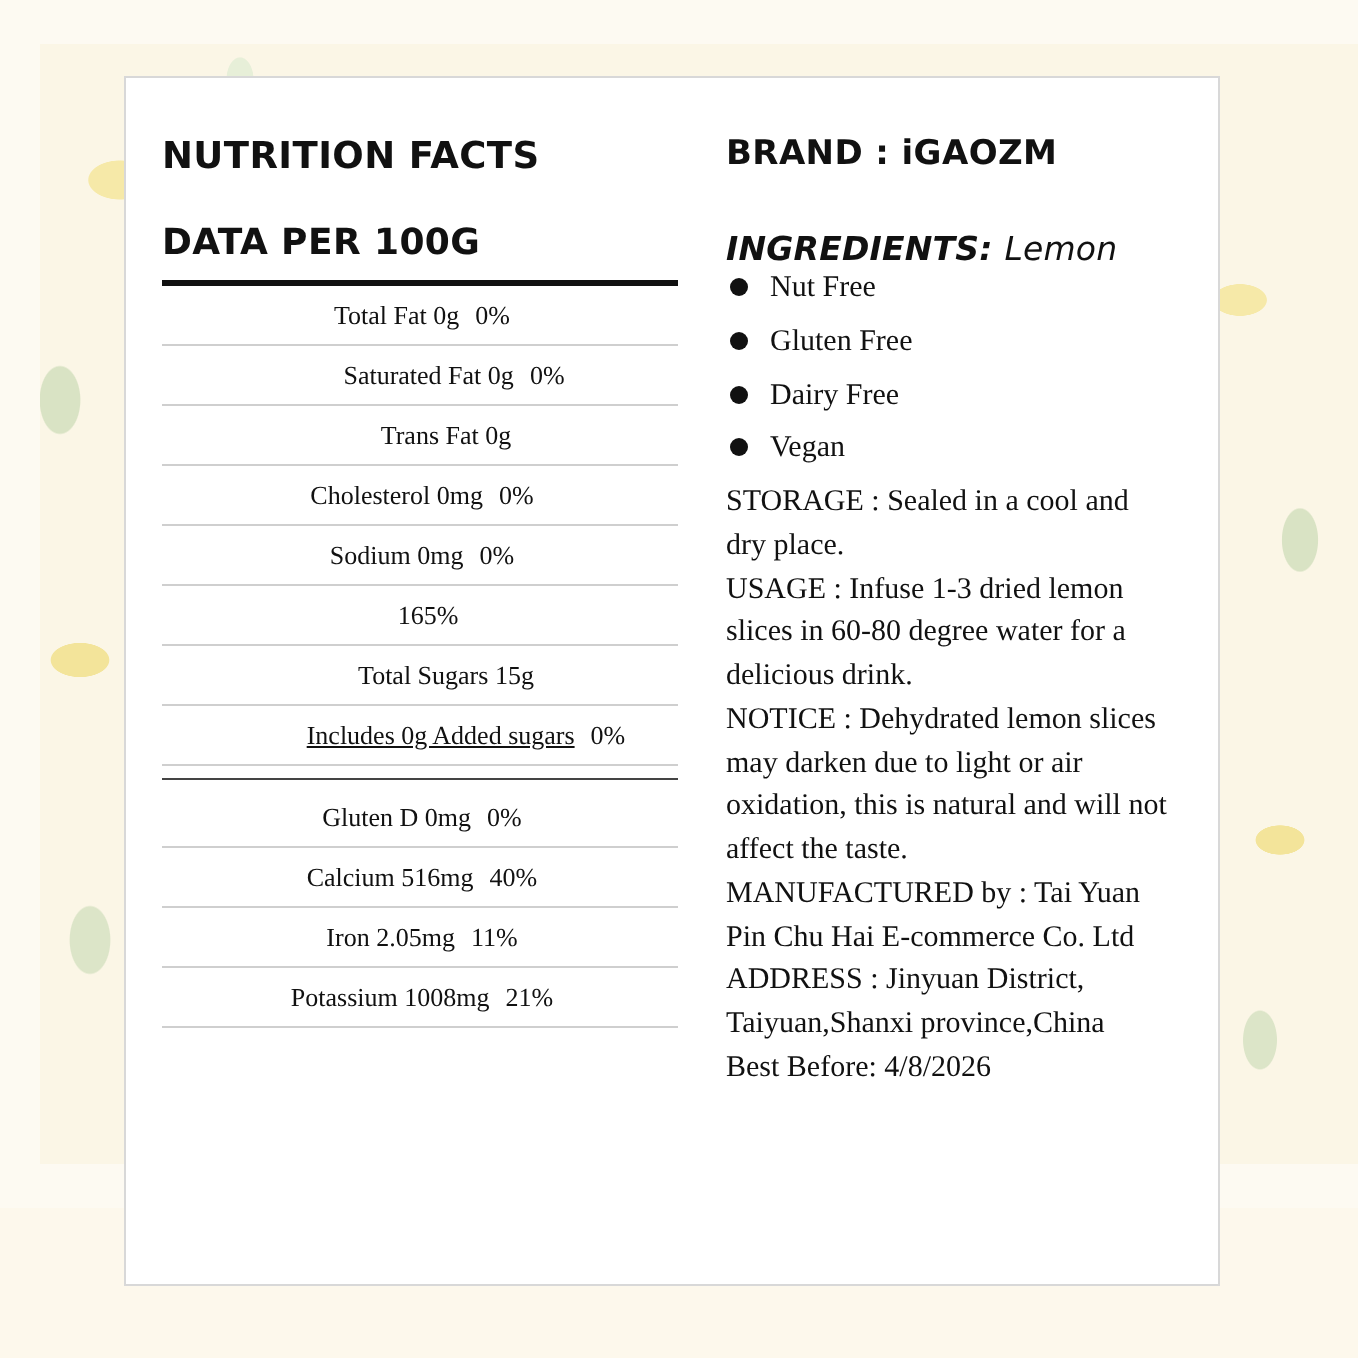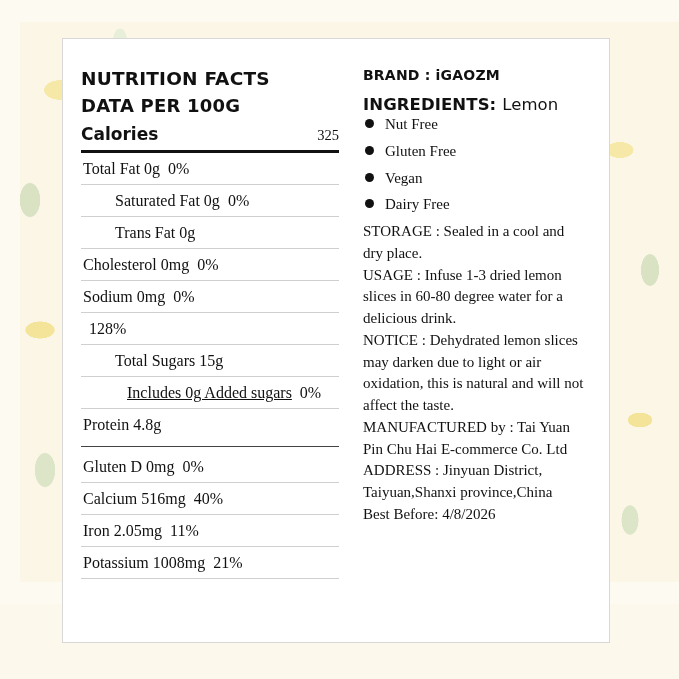--- a/index.html
+++ b/index.html
@@ -90,21 +90,21 @@
     color: #111;
     letter-spacing: .2px;
     line-height: 1.35;
   }
   .nf-subtitle {
     font-family: "DejaVu Sans", sans-serif;
     font-weight: bold;
     font-size: 18px;
     color: #111;
     letter-spacing: .2px;
-    margin-top: 2px;
+    margin-top: 18px;
     line-height: 1.35;
   }
   .calories-row {
     display: flex;
     align-items: baseline;
     justify-content: space-between;
     margin-top: 6px;
   }
   .calories-label {
     font-family: "DejaVu Sans", sans-serif;
@@ -121,49 +121,50 @@
     border-top: 3px solid #111;
     margin-top: 6px;
   }
   .rule-med {
     border-top: 1.6px solid #444;
     margin: 6px 0 4px 0;
   }
 
   .nut-row {
     display: flex;
-    justify-content: flex-start;
+    justify-content: center;
     align-items: baseline;
     font-family: "Liberation Serif", serif;
-    font-size: 16px;
+    font-size: 13px;
     color: #111;
     padding: 7px 0 6px 0;
     border-bottom: 1px solid #cfcfcf;
   }
   .nut-row.no-border { border-bottom: none; }
   .nut-name { padding-left: 2px; }
   .indent-1 { padding-left: 34px; }
   .indent-2 { padding-left: 46px; text-decoration: underline; }
   .nut-dv { white-space: nowrap; padding-left: 8px; }
 
   
   .brand-line {
     font-family: "DejaVu Sans", sans-serif;
     font-weight: bold;
-    font-size: 14px;
+    font-size: 17px;
     color: #111;
     letter-spacing: .2px;
   }
   .ingredients-line {
     font-family: "DejaVu Sans", sans-serif;
     font-weight: bold;
     font-size: 16.5px;
     color: #111;
-    margin-top: 12px;
+    margin-top: 28px;
     letter-spacing: .1px;
+    font-style: italic;
   }
   .ingredients-line .ing-value { font-weight: normal; font-family: "DejaVu Sans", sans-serif; }
   .claims {
     list-style: none;
     margin: 0 0 0 0;
     padding: 0;
   }
   .claims li {
     font-family: "Liberation Serif", serif;
     font-size: 15px;
@@ -199,24 +200,20 @@
   <div class="bg-edge-bottom"></div>
   <div class="bg-edge-left"></div>
   <div class="bg-edge-right"></div>
 
   <div id="label-card">
 
     <div class="col-left">
       <div class="nf-title">NUTRITION FACTS</div>
       <div class="nf-subtitle">DATA PER 100G</div>
 
-      <div class="calories-row">
-        <span class="calories-label">Calories</span>
-        <span class="calories-value">325</span>
-      </div>
       <div class="rule-thick"></div>
 
       <div>
         <div class="nut-row">
           <span class="nut-name">Total Fat 0g</span>
           <span class="nut-dv">0%</span>
         </div>
         <div class="nut-row">
           <span class="nut-name indent-1">Saturated Fat 0g</span>
           <span class="nut-dv">0%</span>
@@ -227,33 +224,29 @@
         </div>
         <div class="nut-row">
           <span class="nut-name">Cholesterol 0mg</span>
           <span class="nut-dv">0%</span>
         </div>
         <div class="nut-row">
           <span class="nut-name">Sodium 0mg</span>
           <span class="nut-dv">0%</span>
         </div>
         <div class="nut-row">
-          <span class="nut-dv">128%</span>
+          <span class="nut-dv">165%</span>
         </div>
         <div class="nut-row">
           <span class="nut-name indent-1">Total Sugars 15g</span>
           <span class="nut-dv"></span>
         </div>
         <div class="nut-row">
           <span class="nut-name indent-2">Includes 0g Added sugars</span>
           <span class="nut-dv">0%</span>
-        </div>
-        <div class="nut-row no-border">
-          <span class="nut-name">Protein 4.8g</span>
-          <span class="nut-dv"></span>
         </div>
       </div>
 
       <div class="rule-med"></div>
 
       <div>
         <div class="nut-row">
           <span class="nut-name">Gluten D 0mg</span>
           <span class="nut-dv">0%</span>
         </div>
@@ -284,25 +277,25 @@
         <li>
           <span class="bullet"></span>
           <span>Nut Free</span>
         </li>
         <li>
           <span class="bullet"></span>
           <span>Gluten Free</span>
         </li>
         <li>
           <span class="bullet"></span>
-          <span>Vegan</span>
+          <span>Dairy Free</span>
         </li>
         <li>
           <span class="bullet"></span>
-          <span>Dairy Free</span>
+          <span>Vegan</span>
         </li>
       </ul>
 
       <div class="para">STORAGE : Sealed in a cool and dry place.</div>
       <div class="para">USAGE : Infuse 1-3 dried lemon slices in 60-80 degree water for a delicious drink.</div>
       <div class="para">NOTICE : Dehydrated lemon slices may darken due to light or air oxidation, this is natural and will not affect the taste.</div>
       <div class="para">MANUFACTURED by : Tai Yuan Pin Chu Hai E-commerce Co. Ltd</div>
       <div class="para">ADDRESS : Jinyuan District, Taiyuan,Shanxi province,China</div>
       <div class="para">Best Before: 4/8/2026</div>
     </div>

